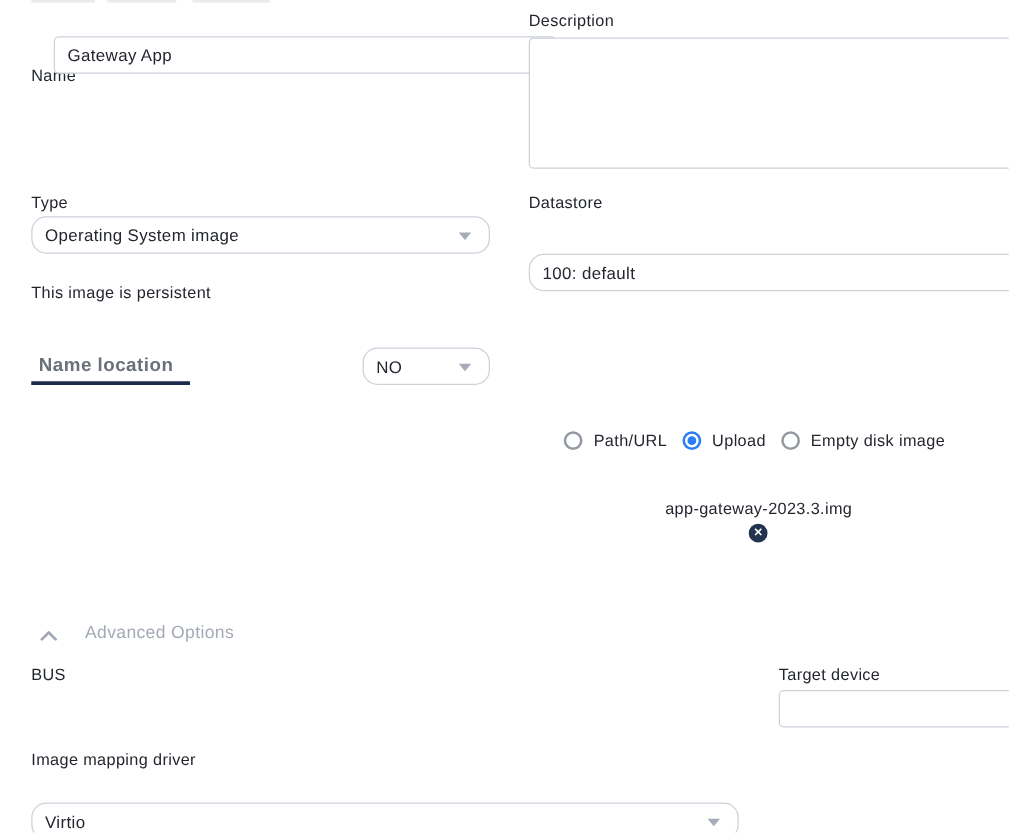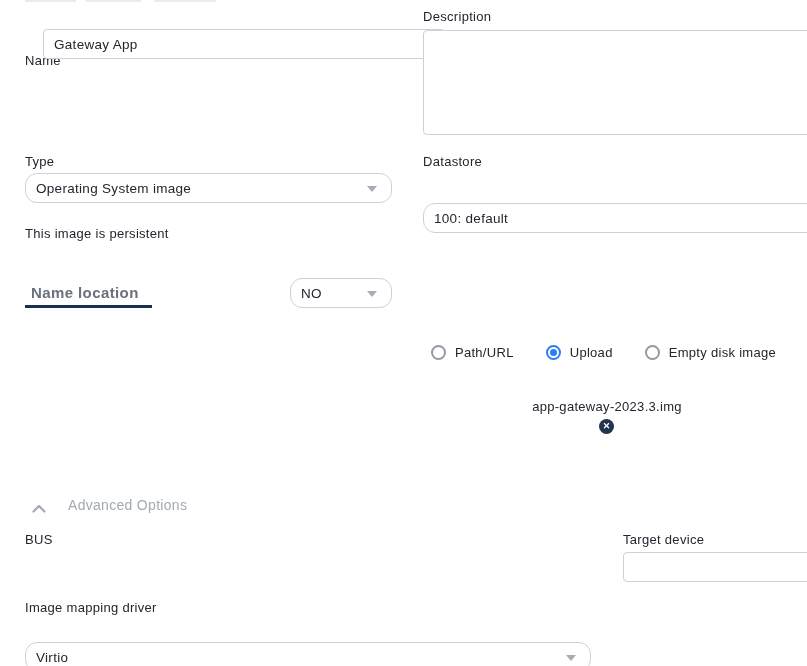--- a/index.html
+++ b/index.html
@@ -76,21 +76,21 @@
   }
   .tab-underline {
     position: absolute;
     height: 3px;
     background: #1d2d4e;
   }
   .radio-row {
     display: flex;
     align-items: center;
     justify-content: center;
-    gap: 32px;
+    gap: 12px;
   }
   .radio-opt {
     display: flex;
     align-items: center;
     gap: 9px;
     cursor: pointer;
   }
   .radio-circle {
     width: 15px; height: 15px;
     border-radius: 50%;

